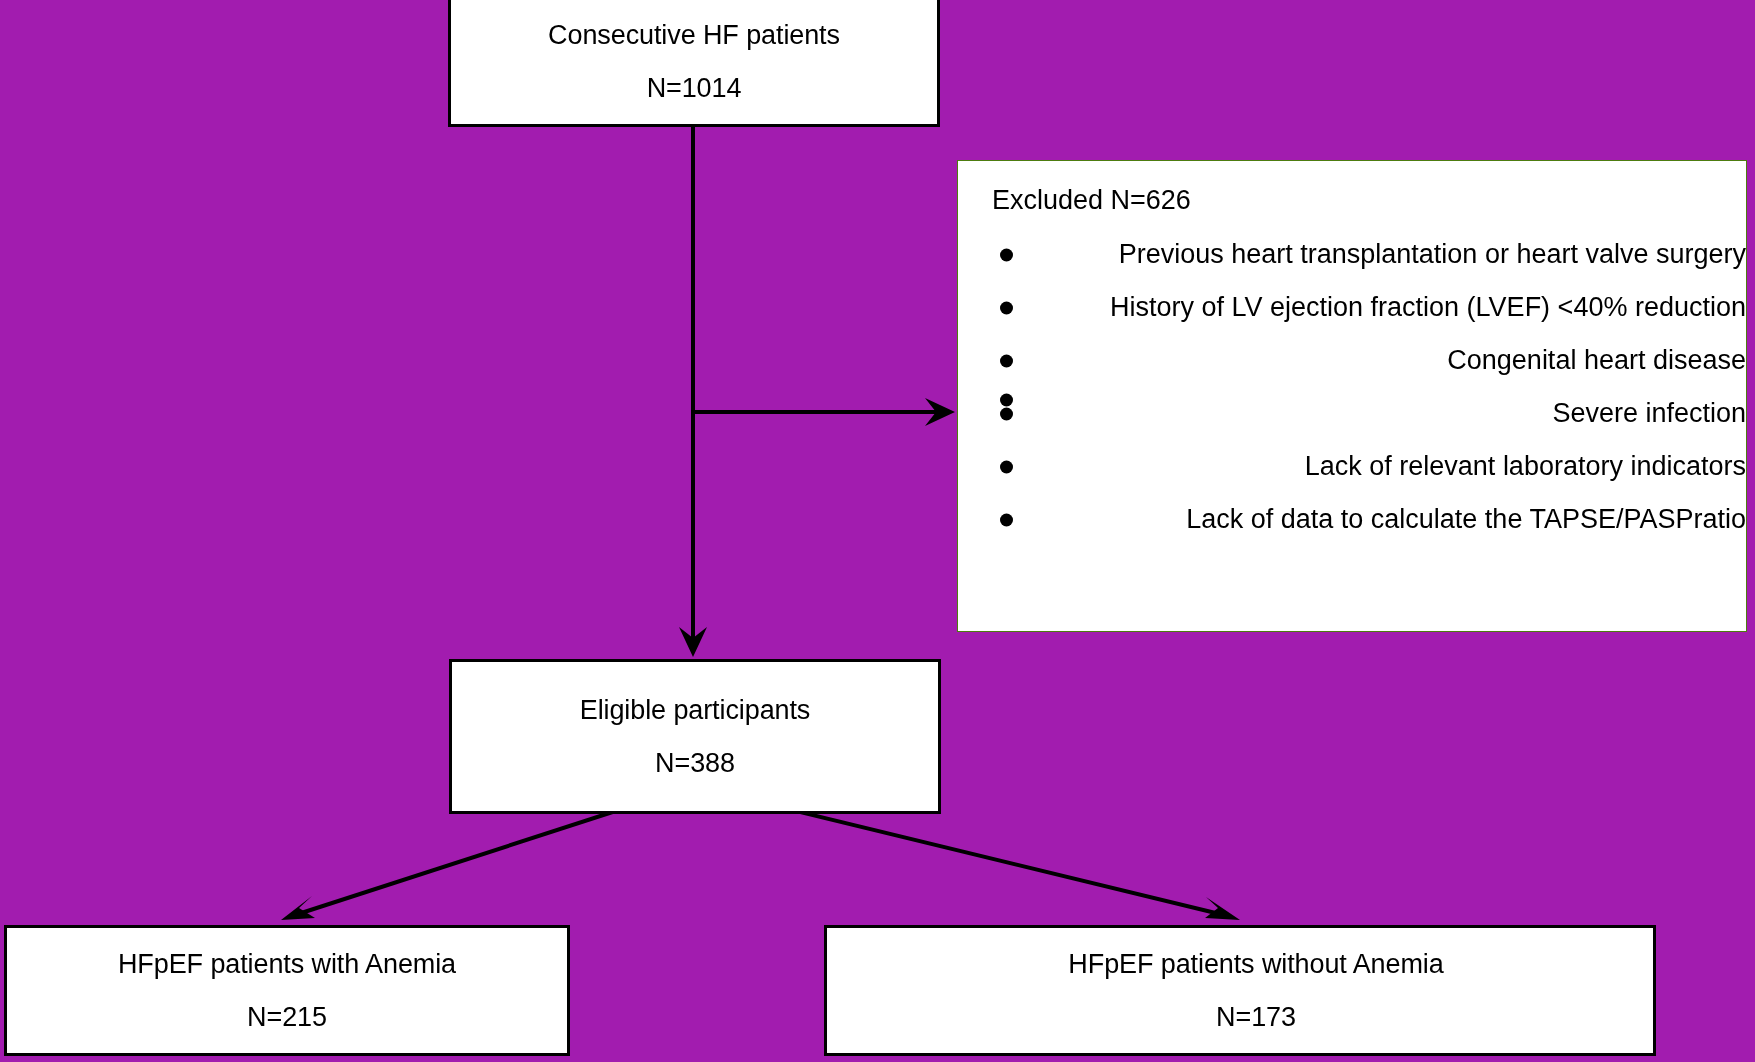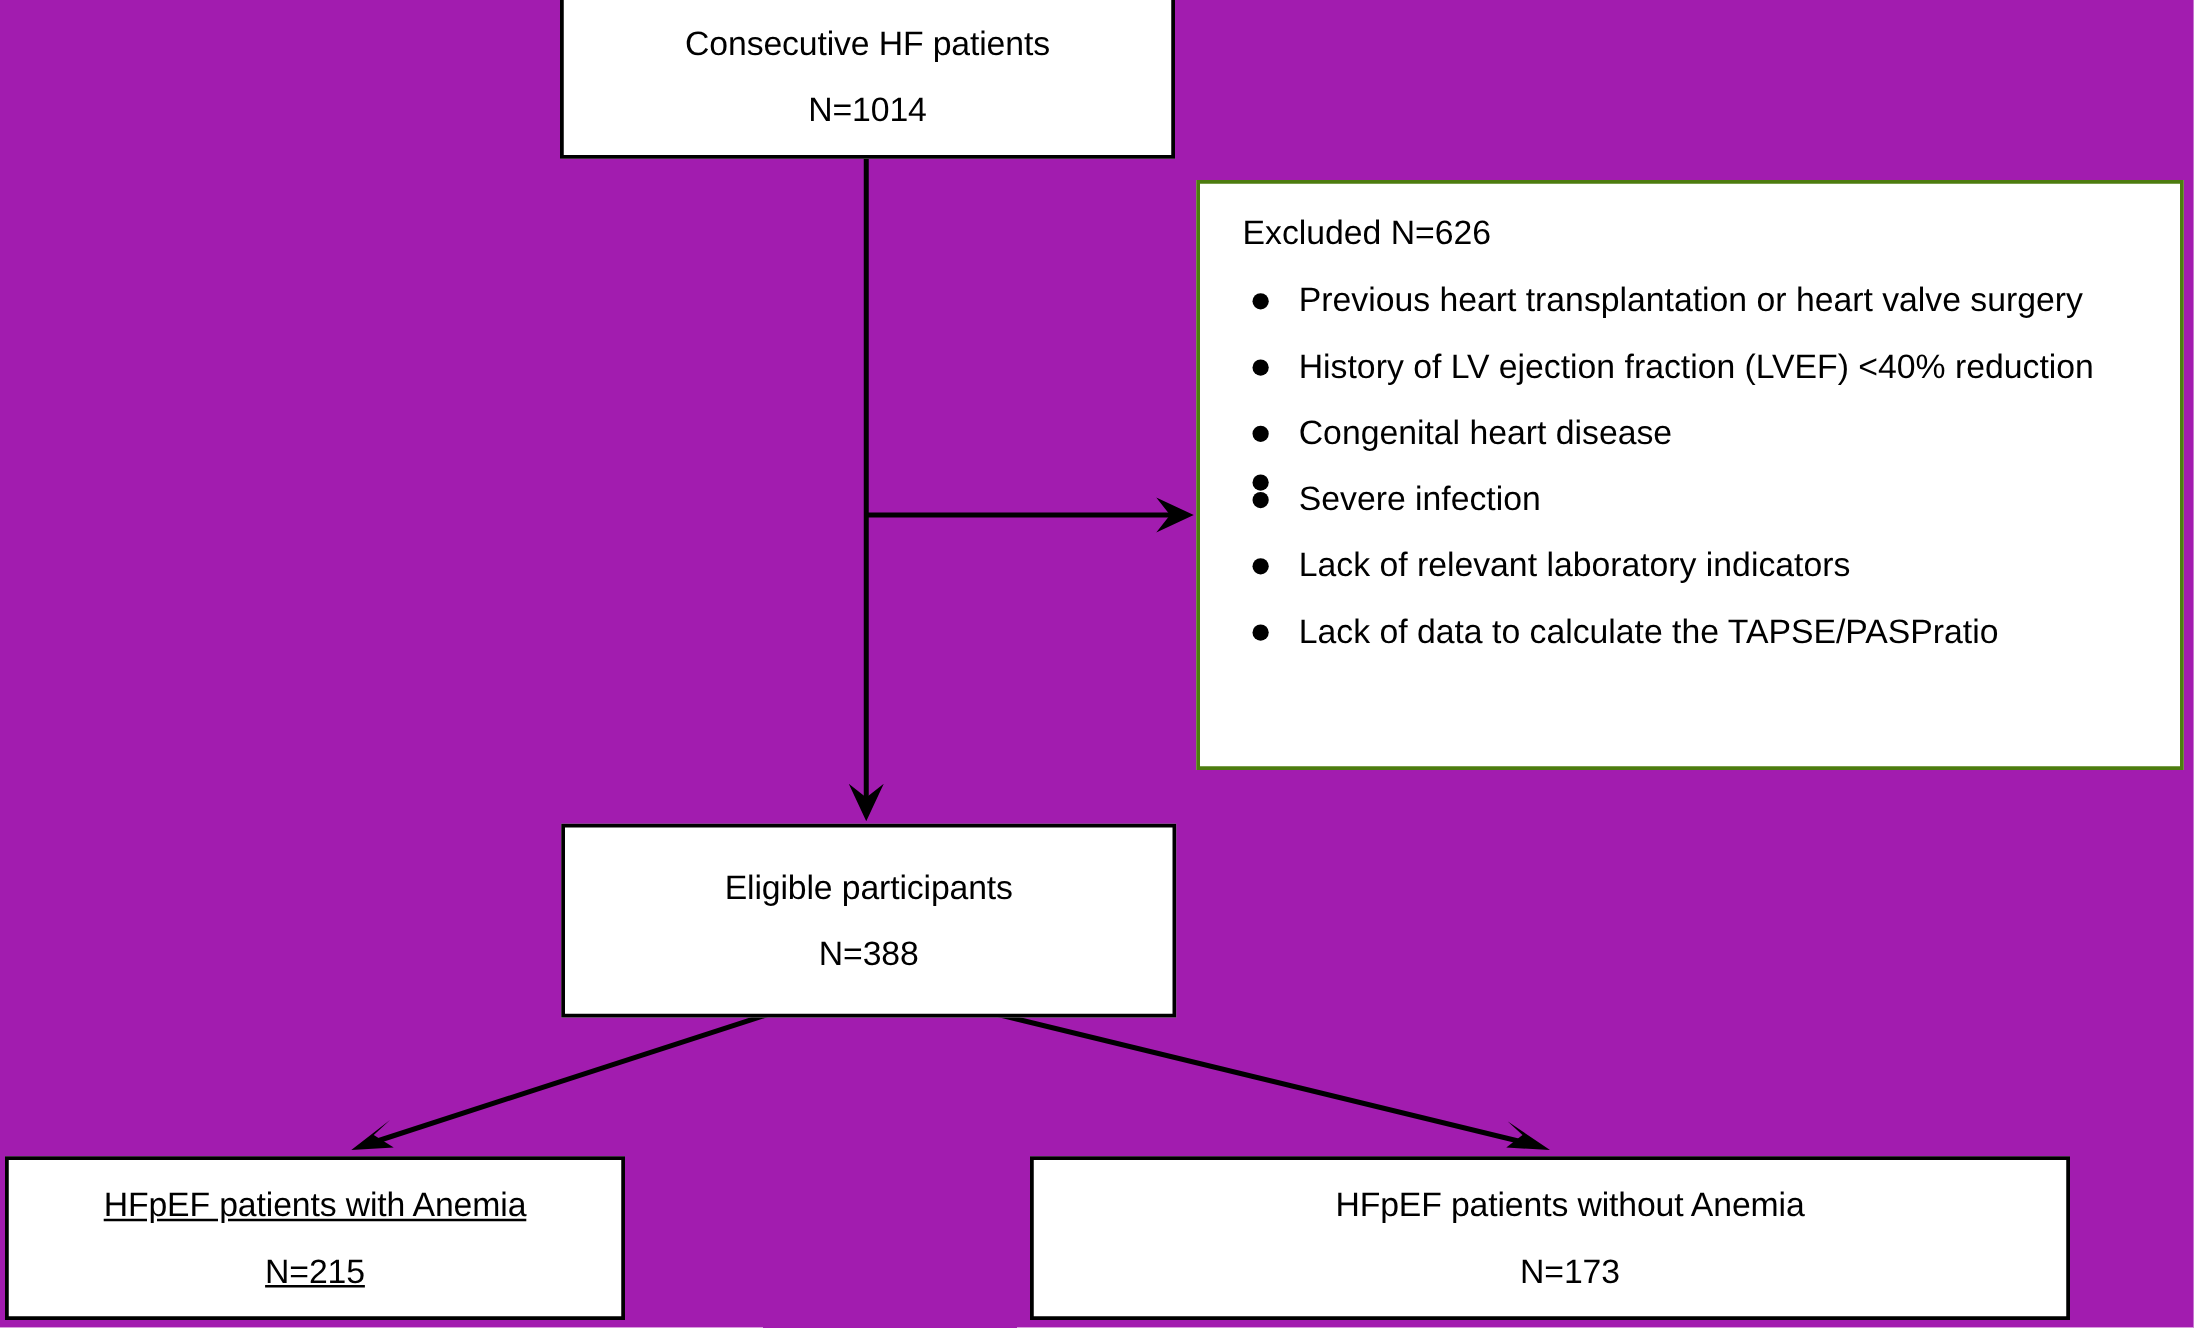--- a/index.html
+++ b/index.html
@@ -52,56 +52,56 @@
     left: 449px;
     top: 659px;
     width: 492px;
     height: 155px;
   }
 
   
   #node-anemia {
     left: 4px;
     top: 925px;
-    width: 496px;
+    width: 566px;
     height: 131px;
-    text-decoration: underline;
   }
 
   
   #node-no-anemia {
     left: 824px;
     top: 925px;
     width: 832px;
     height: 131px;
     padding-left: 32px;
   }
 
   
   #node-excluded {
     left: 957px;
-    top: 144px;
+    top: 160px;
     width: 790px;
     height: 472px;
-    border: 3px solid #4d7c0f;
+    border: 1px solid #4d7c0f;
     box-sizing: border-box;
     background: #ffffff;
     position: absolute;
     padding: 26px 0 0 34px;
   }
   #node-excluded .excluded-title {
     font-size: 27px;
     line-height: 1.0;
     margin-bottom: 27px;
     white-space: nowrap;
   }
   #node-excluded ul {
     list-style: none;
     margin: 0;
     padding: 0;
+    text-align: right;
   }
   #node-excluded li {
     font-size: 27px;
     line-height: 1.0;
     margin-bottom: 26px;
     position: relative;
     padding-left: 45px;
     white-space: nowrap;
   }
   #node-excluded li:last-child {

